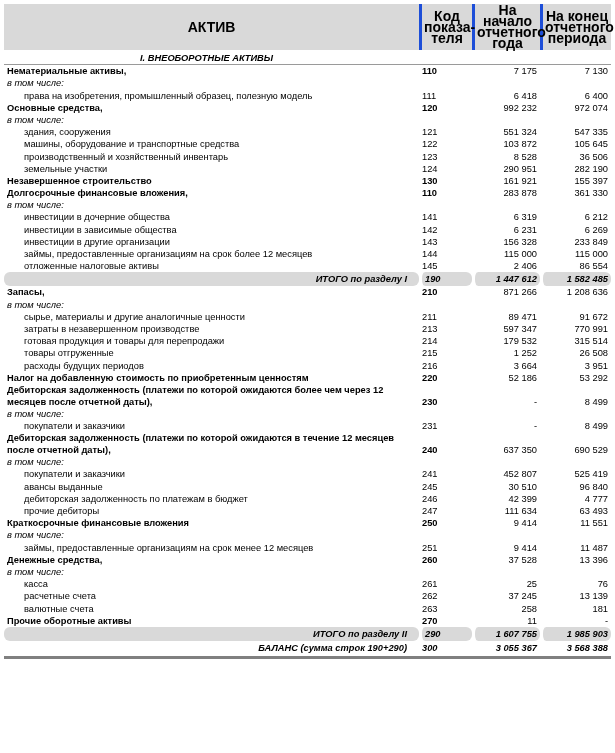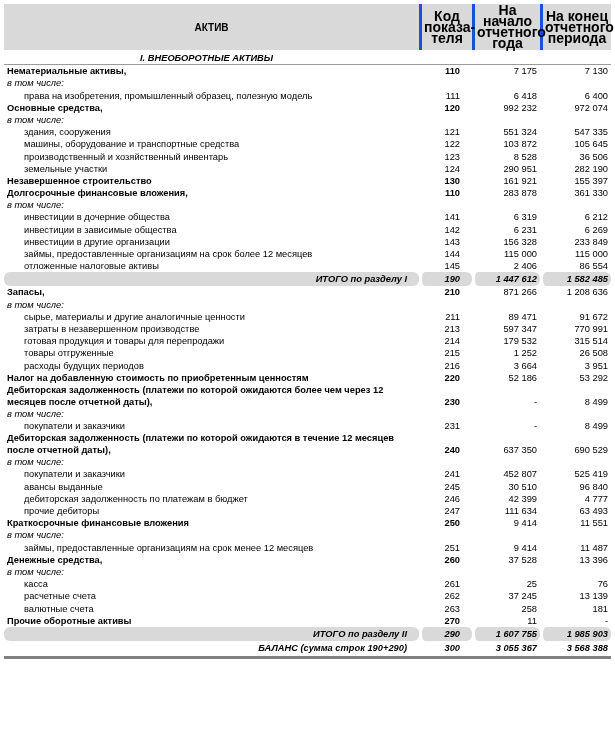--- a/index.html
+++ b/index.html
@@ -6,23 +6,23 @@
     body { width: 615px; height: 753px; overflow: hidden; position: relative;
            font-family: "Liberation Sans", sans-serif; color: #000; }
     table { position: absolute; left: 4px; top: 4px; width: 607px; border-collapse: separate;
             border-spacing: 0; table-layout: fixed; font-size: 9.3px; }
     col.c-name { width: 415px; }
     col.c-code { width: 53px; }
     col.c-start { width: 68px; }
     col.c-end { width: 71px; }
     th { background: #d9d9d9; font-weight: bold; font-size: 14px; line-height: 11px;
          padding: 1px 2px; text-align: center; vertical-align: middle; border-left: 3px solid #1d4ed8; }
-    th.h-name { border-left: none; height: 42px; font-size: 10px; }
+    th.h-name { border-left: none; height: 42px; font-size: 14px; }
     td { padding: 0 3px; height: 12.2px; line-height: 12px; white-space: nowrap; vertical-align: bottom; }
-    td.code { text-align: right; padding-right: 12px; }
+    td.code { text-align: left; padding-right: 12px; }
     td.num { text-align: right; }
     tr.section td { font-style: italic; height: 14px; border-bottom: 1.5px solid #9a9a9a; }
     tr.section td.sec-title { padding-left: 136px; font-weight: bold; }
     tr.bold td.name, tr.bold td.code { font-weight: bold; }
     tr.sub td.name { padding-left: 20px; }
     tr.note td.name { font-style: italic; }
     tr.twoline td { height: 24px; line-height: 12px; white-space: normal; }
     tr.twoline td.name { white-space: normal; }
     tr.total td { background: #d9d9d9; font-weight: bold; font-style: italic; height: 14px;
                   border-left: 3px solid #fff; vertical-align: middle; border-radius: 6px; }

